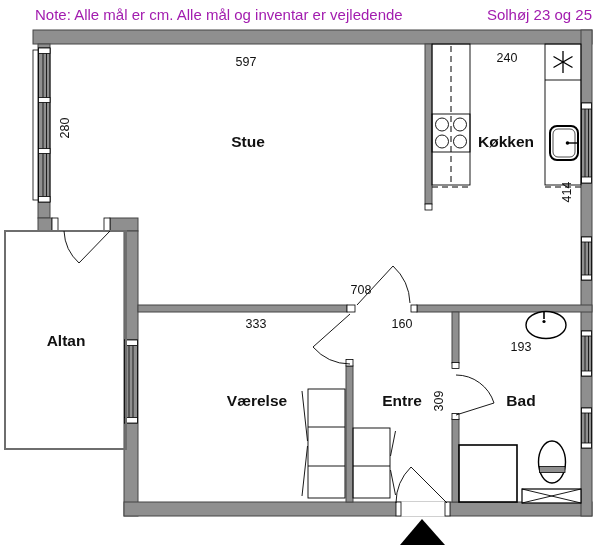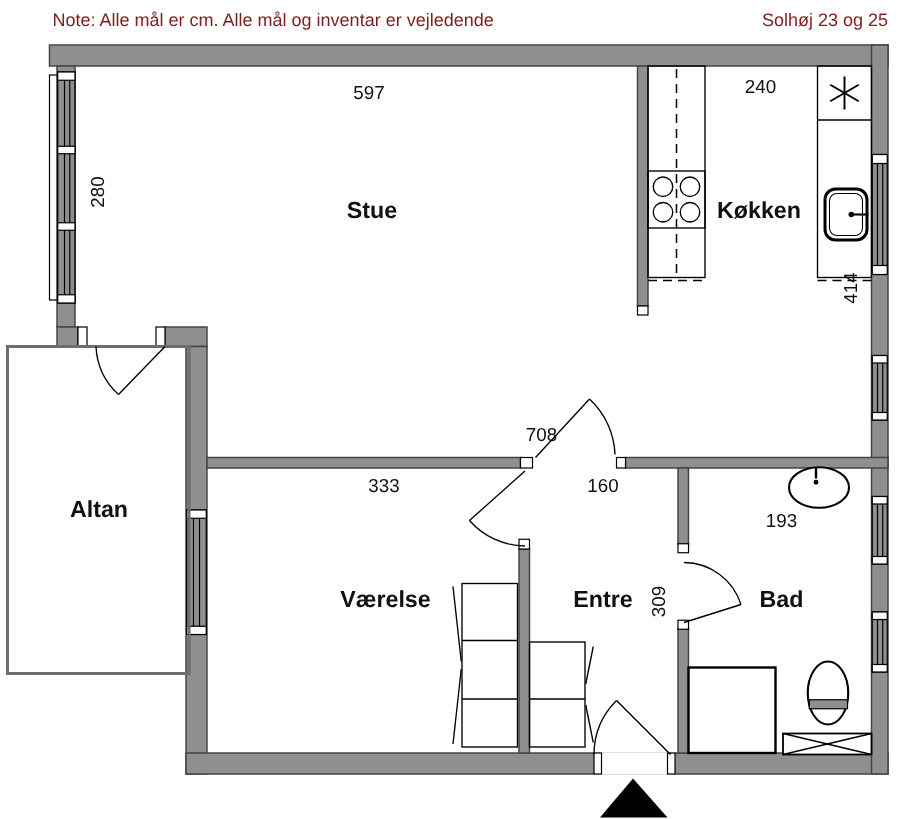--- a/index.html
+++ b/index.html
@@ -1,18 +1,18 @@
 <!DOCTYPE html>
 <html><head>
 <meta charset="utf-8">
 <style>
   html,body { margin:0; padding:0; background:#fff; }
   .plan-wrap { position:relative; width:600px; height:546px; background:#fff;
                font-family:"Liberation Sans", sans-serif; overflow:hidden; }
-  .hdr { position:absolute; top:6px; font-size:12px; color:#7f1d1d; white-space:nowrap; }
+  .hdr { position:absolute; top:6px; font-size:15px; color:#a21caf; white-space:nowrap; }
   .hdr-note { left:35px; }
   .hdr-title { right:8px; }
   svg { position:absolute; left:0; top:0; }
   .wall { fill:#8f8f8f; stroke:#454545; stroke-width:1; }
   .cap  { fill:#ffffff; stroke:#000; stroke-width:0.8; }
   .thin { stroke:#000; stroke-width:0.9; fill:none; }
   .dash { stroke:#000; stroke-width:1; fill:none; stroke-dasharray:6 4; }
   .winline { stroke:#000; stroke-width:0.8; fill:none; }
   text { text-anchor:middle; dominant-baseline:central; fill:#111; }
   .lbl { font:bold 15.5px "Liberation Sans", sans-serif; }

